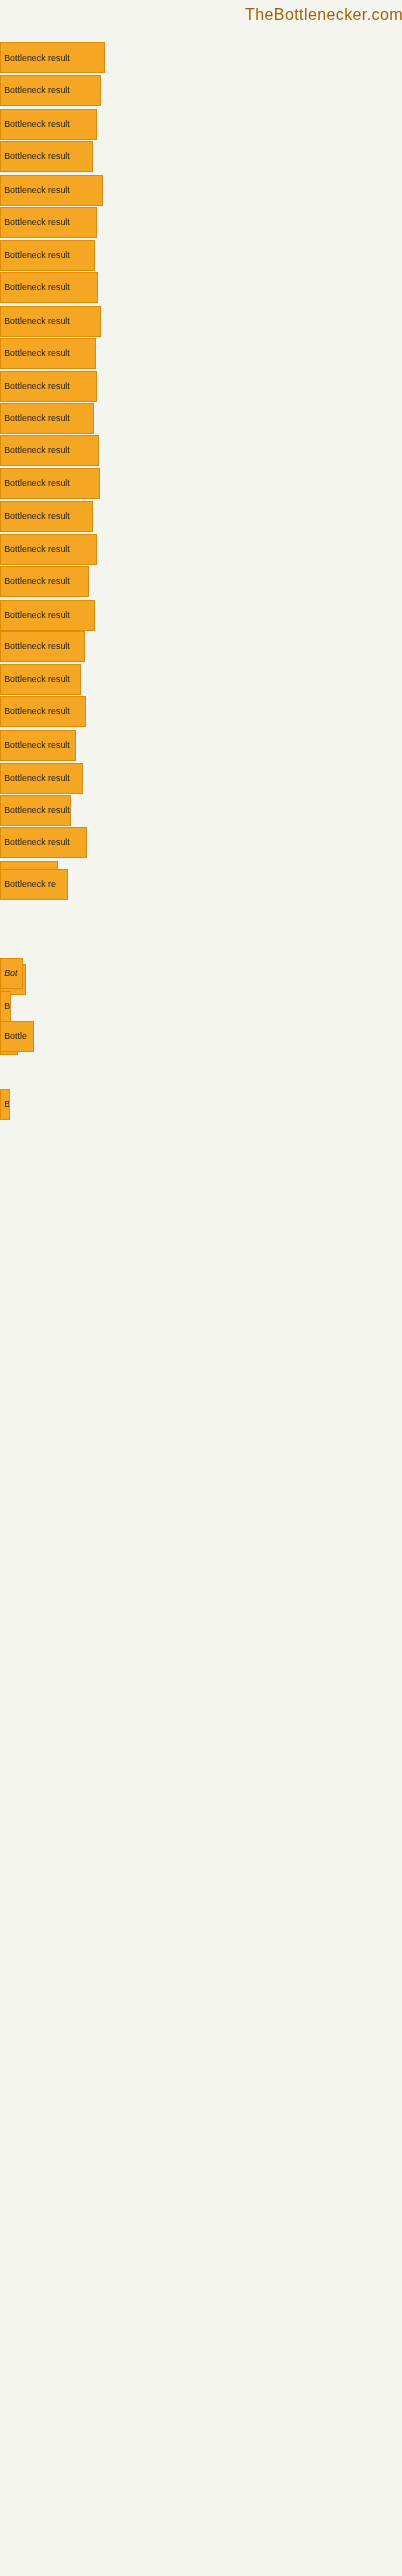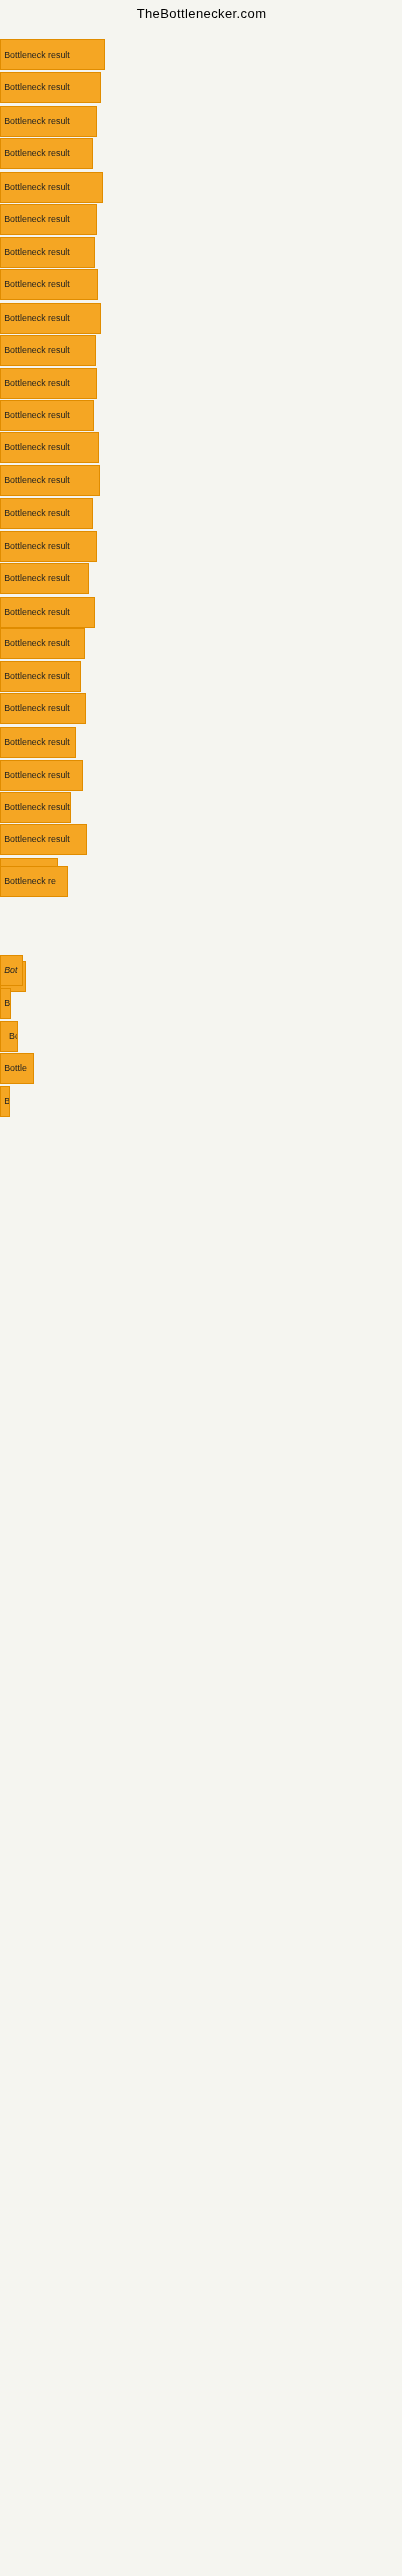--- a/index.html
+++ b/index.html
@@ -8,24 +8,24 @@
       box-sizing: border-box;
     }
     body {
       width: 403px;
       min-height: 2576px;
       background-color: #f5f5f0;
       font-family: Arial, sans-serif;
       position: relative;
     }
     .site-title {
-      text-align: center;
+      text-align: right;
       padding: 6.4px 0 3.2px 0;
-      font-size: 13px;
-      color: #000000;
+      font-size: 16px;
+      color: #a16207;
       font-weight: normal;
       letter-spacing: 0.4px;
     }
     .chart-area {
       position: relative;
       width: 349px;
       height: 2528px;
       padding-top: 8px;
       text-align: center;
     }
@@ -139,20 +139,20 @@
     </div>
     <div class="bar-item" style="width: 22.5px; top: 930px; font-style: italic;">
       <span class="bar-label">Bot</span>
     </div>
     <div class="bar-item" style="width: 11.3px; top: 963px;">
       <span class="bar-label">B</span>
     </div>
     <div class="bar-item" style="width: 17.7px; top: 996px; padding-left: 8px;">
       <span class="bar-label">Bo</span>
     </div>
-    <div class="bar-item" style="width: 34px; top: 1028px;">
+    <div class="bar-item" style="width: 34px; top: 993px;">
       <span class="bar-label">Bottle</span>
     </div>
     <div class="bar-item" style="width: 9.7px; top: 1061px;">
       <span class="bar-label">B</span>
     </div>
   </div>
 
 
 </body></html>

